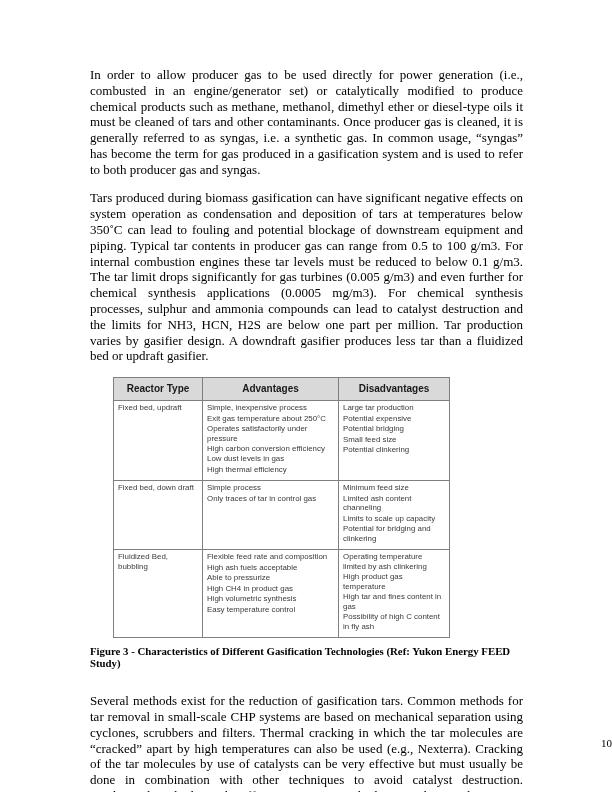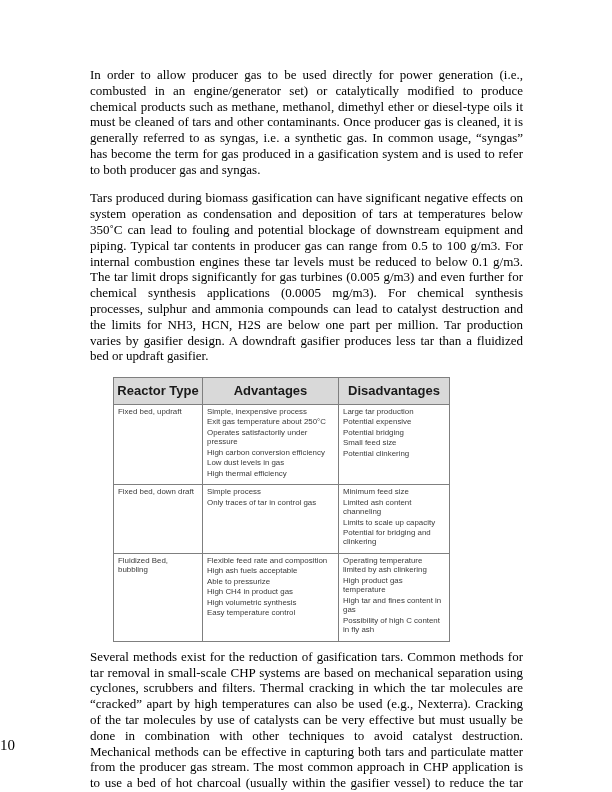--- a/index.html
+++ b/index.html
@@ -41,40 +41,40 @@
   .gas-table th, .gas-table td {
     border: 1px solid #7f7f7f;
     vertical-align: top;
     padding: 2px 4px 5px 4px;
     overflow: hidden;
   }
   .gas-table th {
     background: #d9d9d9;
     color: #1a1a1a;
     font-weight: bold;
-    font-size: 13px;
+    font-size: 10px;
     text-align: center;
     padding: 5px 3px;
   }
   .col-reactor { width: 89px; }
   .col-adv { width: 136px; }
   .col-dis { width: 111px; }
   .gas-table td div { margin: 0 0 1px 0; }
   .caption {
     font-size: 10.8px;
     font-weight: bold;
     margin: 0 0 24px 0;
   }
   .page-number {
     position: absolute;
     top: 737px;
     left: 0;
     width: 612px;
-    text-align: left;
-    font-size: 15px;
+    text-align: right;
+    font-size: 11px;
   }
 </style>
 </head>
 <body>
 
 <div class="page">
   <div class="content">
 
     <p class="para">In order to allow producer gas to be used directly for power generation (i.e., combusted in an engine/generator set) or catalytically modified to produce chemical products such as methane, methanol, dimethyl ether or diesel-type oils it must be cleaned of tars and other contaminants. Once producer gas is cleaned, it is generally referred to as syngas, i.e. a synthetic gas. In common usage, “syngas” has become the term for gas produced in a gasification system and is used to refer to both producer gas and syngas.</p>
 
@@ -138,19 +138,20 @@
             <td>
               <div>Operating temperature limited by ash clinkering</div>
               <div>High product gas temperature</div>
               <div>High tar and fines content in gas</div>
               <div>Possibility of high C content in fly ash</div>
             </td>
           </tr>
         </tbody>
     </table>
 
+    <p class="caption">Figure 3 - Characteristics of Different Gasification Technologies (Ref: Yukon Energy FEED Study)</p>
 
     <p class="para">Several methods exist for the reduction of gasification tars.  Common methods for tar removal in small-scale CHP systems are based on mechanical separation using cyclones, scrubbers and filters. Thermal cracking in which the tar molecules are “cracked” apart by high temperatures can also be used (e.g., Nexterra). Cracking of the tar molecules by use of catalysts can be very effective but must usually be done in combination with other techniques to avoid catalyst destruction. Mechanical methods can be effective in capturing both tars and particulate matter from the producer gas stream.  The most common approach in CHP application is to use a bed of hot charcoal (usually within the gasifier vessel) to reduce the tar followed by cooling and a filter to remove most of the remaining tar and particulates.  Tar concentrations in the output gas can thus be reduced to as low as 0.05 g/Nm3.  For improved tar reduction, scrubber systems and electrostatic precipitators can be used. These are however more expensive options and</p>
 
   </div>
 
   <div class="page-number">10</div>
 </div>
 
 </body></html>

